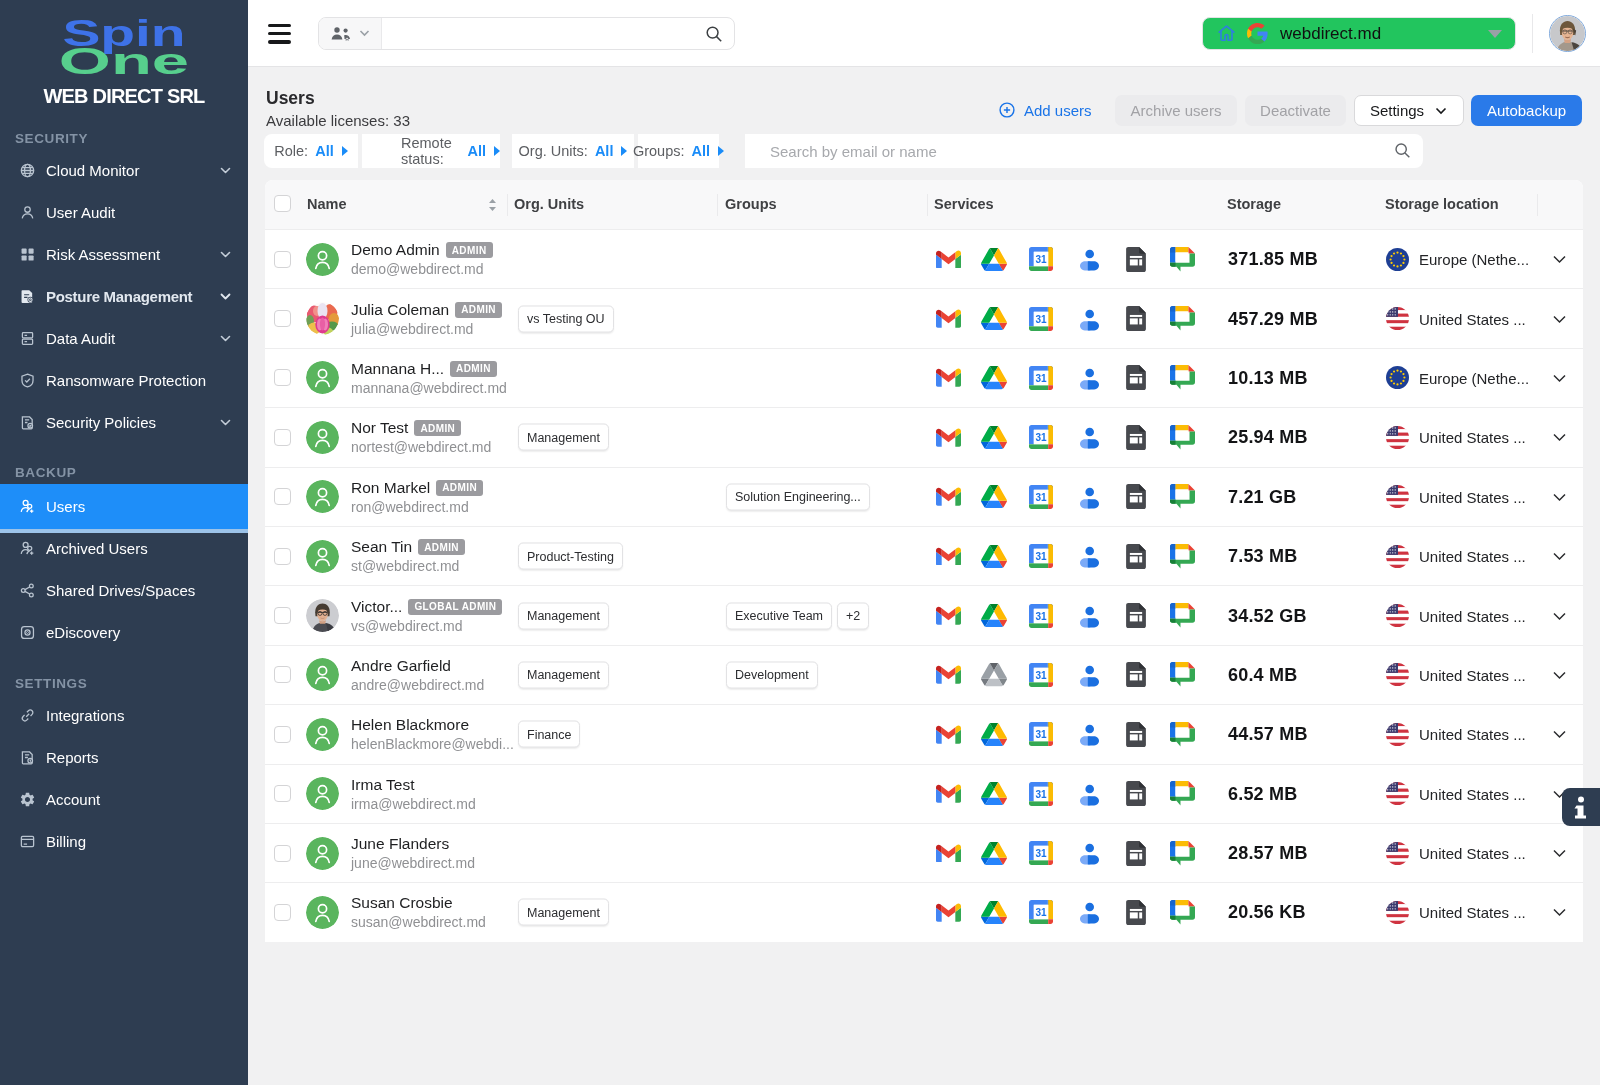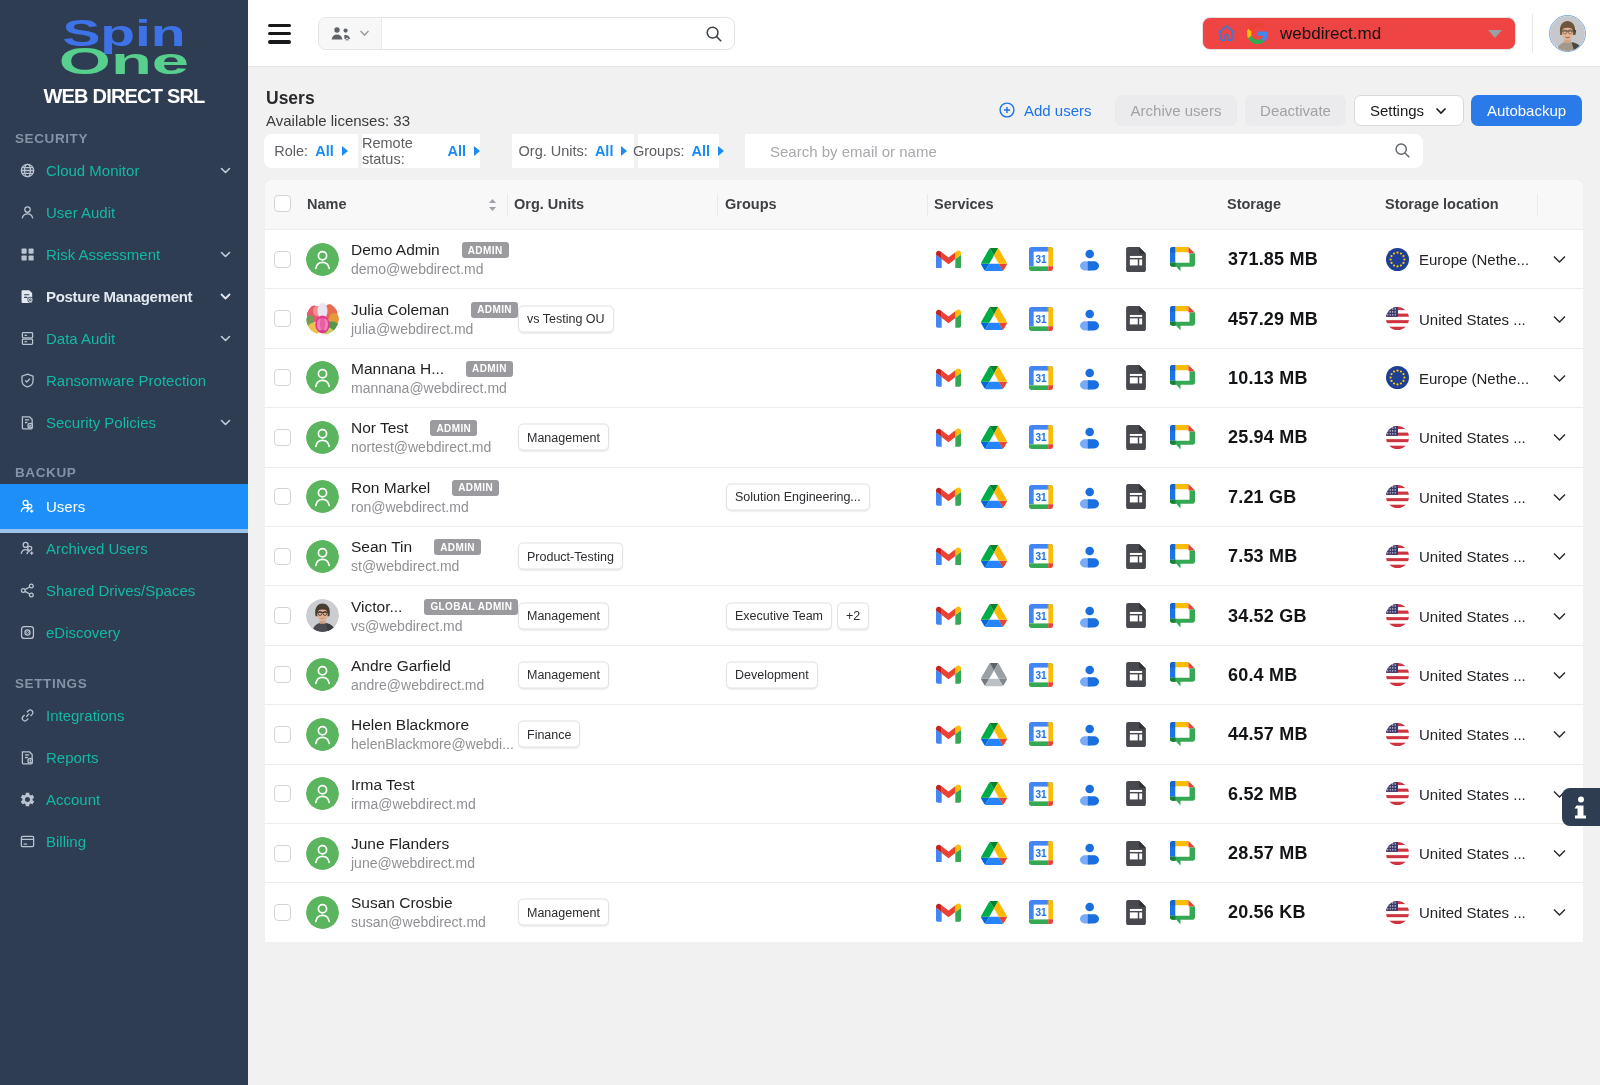--- a/index.html
+++ b/index.html
@@ -6,33 +6,33 @@
 html,body { width:1600px; height:1085px; }
 body { position:relative; background:#f1f1f2; font-family:"Liberation Sans", sans-serif; overflow:hidden; }
 svg { display:block; }
 
 
 .sb { position:absolute; left:0; top:0; width:248px; height:1085px; background:#2e3d51; z-index:5; }
 .logo1 { position:absolute; top:13px; left:0; width:248px; text-align:center; color:#3e72e8; font-size:36px; font-weight:bold; transform:scaleX(1.58); }
 .logo2 { position:absolute; top:41px; left:0; width:248px; text-align:center; color:#57cf8d; font-size:36px; font-weight:bold; transform:scaleX(1.86); }
 .orgname { position:absolute; left:0; top:85px; width:248px; text-align:center; color:#fff; font-size:20px; font-weight:bold; letter-spacing:-0.8px; }
 .seclab { position:absolute; left:15px; color:#8493a5; font-size:13.5px; font-weight:bold; letter-spacing:0.6px; }
-.it { position:absolute; left:0; width:248px; height:42px; display:flex; align-items:center; color:#14b8a6; font-size:15px; }
+.it { position:absolute; left:0; width:248px; height:42px; display:flex; align-items:center; color:#ffffff; font-size:15px; }
 .it .ic { width:17px; height:17px; margin-left:19px; margin-right:10px; flex:0 0 auto; }
 .it .ch { position:absolute; right:16px; width:13px; height:13px; }
 .it.active { background:#1e8ef9; color:#fff; height:49px; border-bottom:4px solid #9cc3e9; }
 .it.bold { font-weight:bold; color:#e2e8ef; letter-spacing:-0.3px; }
 
 
 .tb { position:absolute; left:248px; top:0; width:1352px; height:67px; background:#fff; border-bottom:1px solid #e4e4e6; z-index:4; }
 .burger { position:absolute; left:20px; top:24px; }
 .burger div { width:23px; height:3.3px; background:#17181a; border-radius:2px; margin-bottom:4.9px; }
 .gsearch { position:absolute; left:70px; top:17px; width:417px; height:33px; border:1px solid #e3e3e5; border-radius:8px; background:#fff; display:flex; align-items:center; }
 .gseg { width:63px; height:31px; background:#f7f7f8; border-right:1px solid #e9e9eb; border-radius:7px 0 0 7px; display:flex; align-items:center; justify-content:center; gap:7px; }
-.domainsel { position:absolute; left:954px; top:17px; width:314px; height:33px; border:1px solid #e3e3e5; border-radius:8px; background:#ef4444; display:flex; align-items:center; }
+.domainsel { position:absolute; left:954px; top:17px; width:314px; height:33px; border:1px solid #e3e3e5; border-radius:8px; background:#22c55e; display:flex; align-items:center; }
 .domainsel .txt { font-size:17px; color:#111; margin-left:11px; }
 .domainsel .tri { position:absolute; right:13px; width:0; height:0; border-left:7.5px solid transparent; border-right:7.5px solid transparent; border-top:8.5px solid #9aa0a6; }
 .tbdiv { position:absolute; left:1284px; top:14px; width:1px; height:39px; background:#e8e8ea; }
 .avatar-top { position:absolute; left:1301px; top:15px; width:37px; height:37px; border-radius:50%; border:1px solid #7fa9dc; overflow:hidden; }
 .avatar-top svg { width:35px; height:35px; }
 
 
 .h1 { position:absolute; left:266px; top:88px; font-size:17.5px; font-weight:bold; color:#2a2a2d; }
 .lic { position:absolute; left:266px; top:112px; font-size:15px; color:#3b3b3e; }
 .addusers { position:absolute; left:999px; top:96px; height:28px; display:flex; align-items:center; gap:9px; color:#1a74e8; font-size:15px; }
@@ -51,21 +51,21 @@
 
 .tbl { position:absolute; left:265px; top:180px; width:1318px; background:#fff; border-radius:8px 8px 0 0; }
 .thead { position:relative; height:49px; font-size:14.5px; font-weight:bold; color:#3f4043; background:#f8f8f9; border-radius:8px 8px 0 0; }
 .thead span { position:absolute; top:16px; }
 .row { position:relative; height:59.4px; border-top:1px solid #ededee; }
 .cbx { position:absolute; left:9px; top:50%; margin-top:-8.5px; width:17px; height:17px; border:1px solid #d4d4d6; border-radius:4px; background:#fff; }
 .av { position:absolute; left:41px; top:50%; margin-top:-16.5px; width:33px; height:33px; border-radius:50%; overflow:hidden; }
 .nm { position:absolute; left:86px; top:50%; transform:translateY(-50%); }
 .nm .n { font-size:15.5px; color:#1e1f21; display:flex; align-items:center; white-space:nowrap;}
 .nm .e { font-size:14px; color:#8f9093; margin-top:2px; white-space:nowrap;}
-.badge { display:inline-block; background:#9b9b9f; color:#fff; font-size:10px; font-weight:bold; letter-spacing:0.4px; border-radius:3px; padding:2.5px 6px; margin-left:22px; }
+.badge { display:inline-block; background:#9b9b9f; color:#fff; font-size:10px; font-weight:bold; letter-spacing:0.4px; border-radius:3px; padding:2.5px 6px; margin-left:6px; }
 .chip { position:absolute; top:50%; transform:translateY(-50%); background:#fff; border:1px solid #e2e2e4; border-radius:5px; box-shadow:0 1px 1.5px rgba(0,0,0,0.07); font-size:12.5px; color:#2c2d30; padding:5.5px 8px; white-space:nowrap; }
 .svc { position:absolute; left:671px; top:0; height:100%; width:290px; }
 .svc .s { position:absolute; top:50%; }
 .stor { position:absolute; left:963px; top:50%; transform:translateY(-50%); font-size:18px; font-weight:bold; color:#131416; letter-spacing:0.2px;}
 .flagw { position:absolute; left:1121px; top:50%; margin-top:-11.5px; width:23px; height:23px; }
 .loc { position:absolute; left:1154px; top:50%; transform:translateY(-50%); font-size:15px; color:#232427; }
 .rowch { position:absolute; left:1287px; top:50%; margin-top:-7px; }
 
 .infobtn { position:absolute; right:0; top:788px; width:38px; height:38px; background:#2e3d51; border-radius:8px 0 0 8px; z-index:6;}
 </style>
@@ -275,21 +275,21 @@
     </svg>
     <span>Add users</span>
   </div>
 <div class="btn gray" style="left:1115px; width:122px;">Archive users</div>
 <div class="btn gray" style="left:1245px; width:101px;">Deactivate</div>
 <div class="btn white" style="left:1354px; width:110px;">Settings <svg width="14" height="14" viewBox="0 0 14 14">
       <path d="M2.5 4.5l4.5 4.5L11.5 4.5" fill="none" stroke="#17181a" stroke-width="1.6"></path>
     </svg></div>
 <div class="btn blue" style="left:1471px; width:111px;">Autobackup</div>
 <div class="fbar" style="left:264px; width:94px; border-radius:8px 0 0 8px; justify-content:center;">Role:<b>All</b><span class="tri"></span></div>
-<div class="fbar" style="left:362px; width:118px; justify-content:center;">Remote status:<b>All</b><span class="tri"></span></div>
+<div class="fbar" style="left:362px; width:138px; justify-content:center;padding-left:39px;">Remote status:<b>All</b><span class="tri"></span></div>
 <div class="fbar" style="left:512px; width:122px; justify-content:center;">Org. Units:<b>All</b><span class="tri"></span></div>
 <div class="fbar" style="left:638px; width:81px; justify-content:center;">Groups:<b>All</b><span class="tri"></span></div>
 <div class="fbar" style="left:745px; width:678px; border-radius:0 8px 8px 0; padding-left:25px;">
     <span class="ph">Search by email or name</span>
     <svg class="fmag" width="19" height="19" viewBox="0 0 20 20" fill="none" stroke="#5f6368" stroke-width="1.5">
       <circle cx="8.6" cy="8.6" r="5.4"></circle>
       <path d="M12.6 12.6l4.6 4.6"></path>
     </svg>
   </div>
 <div class="tbl">

